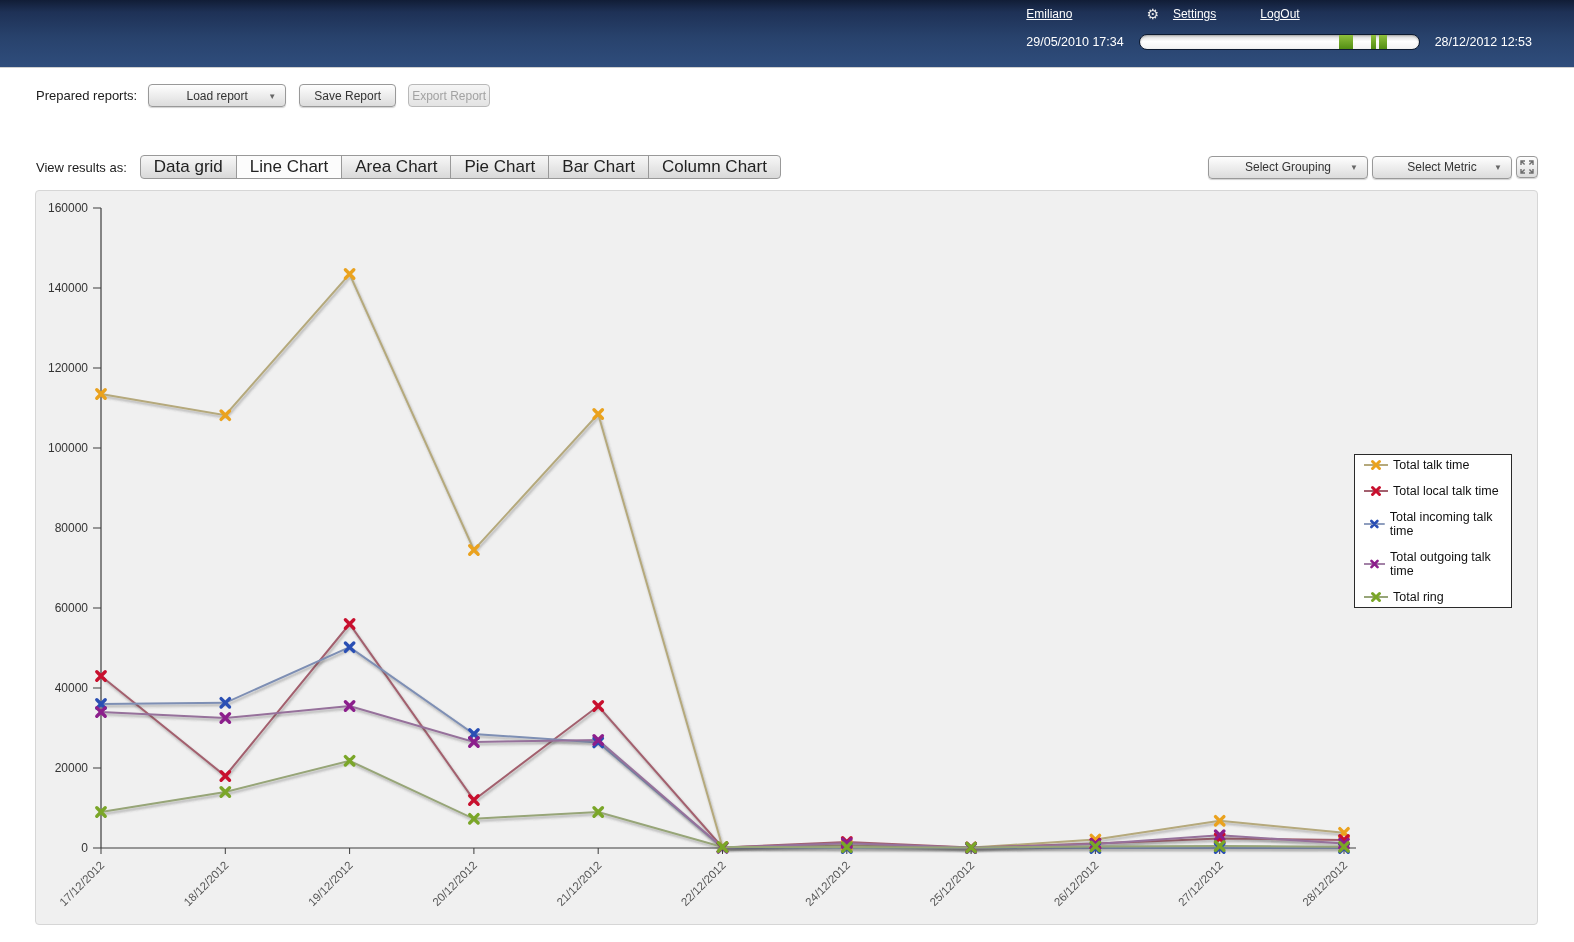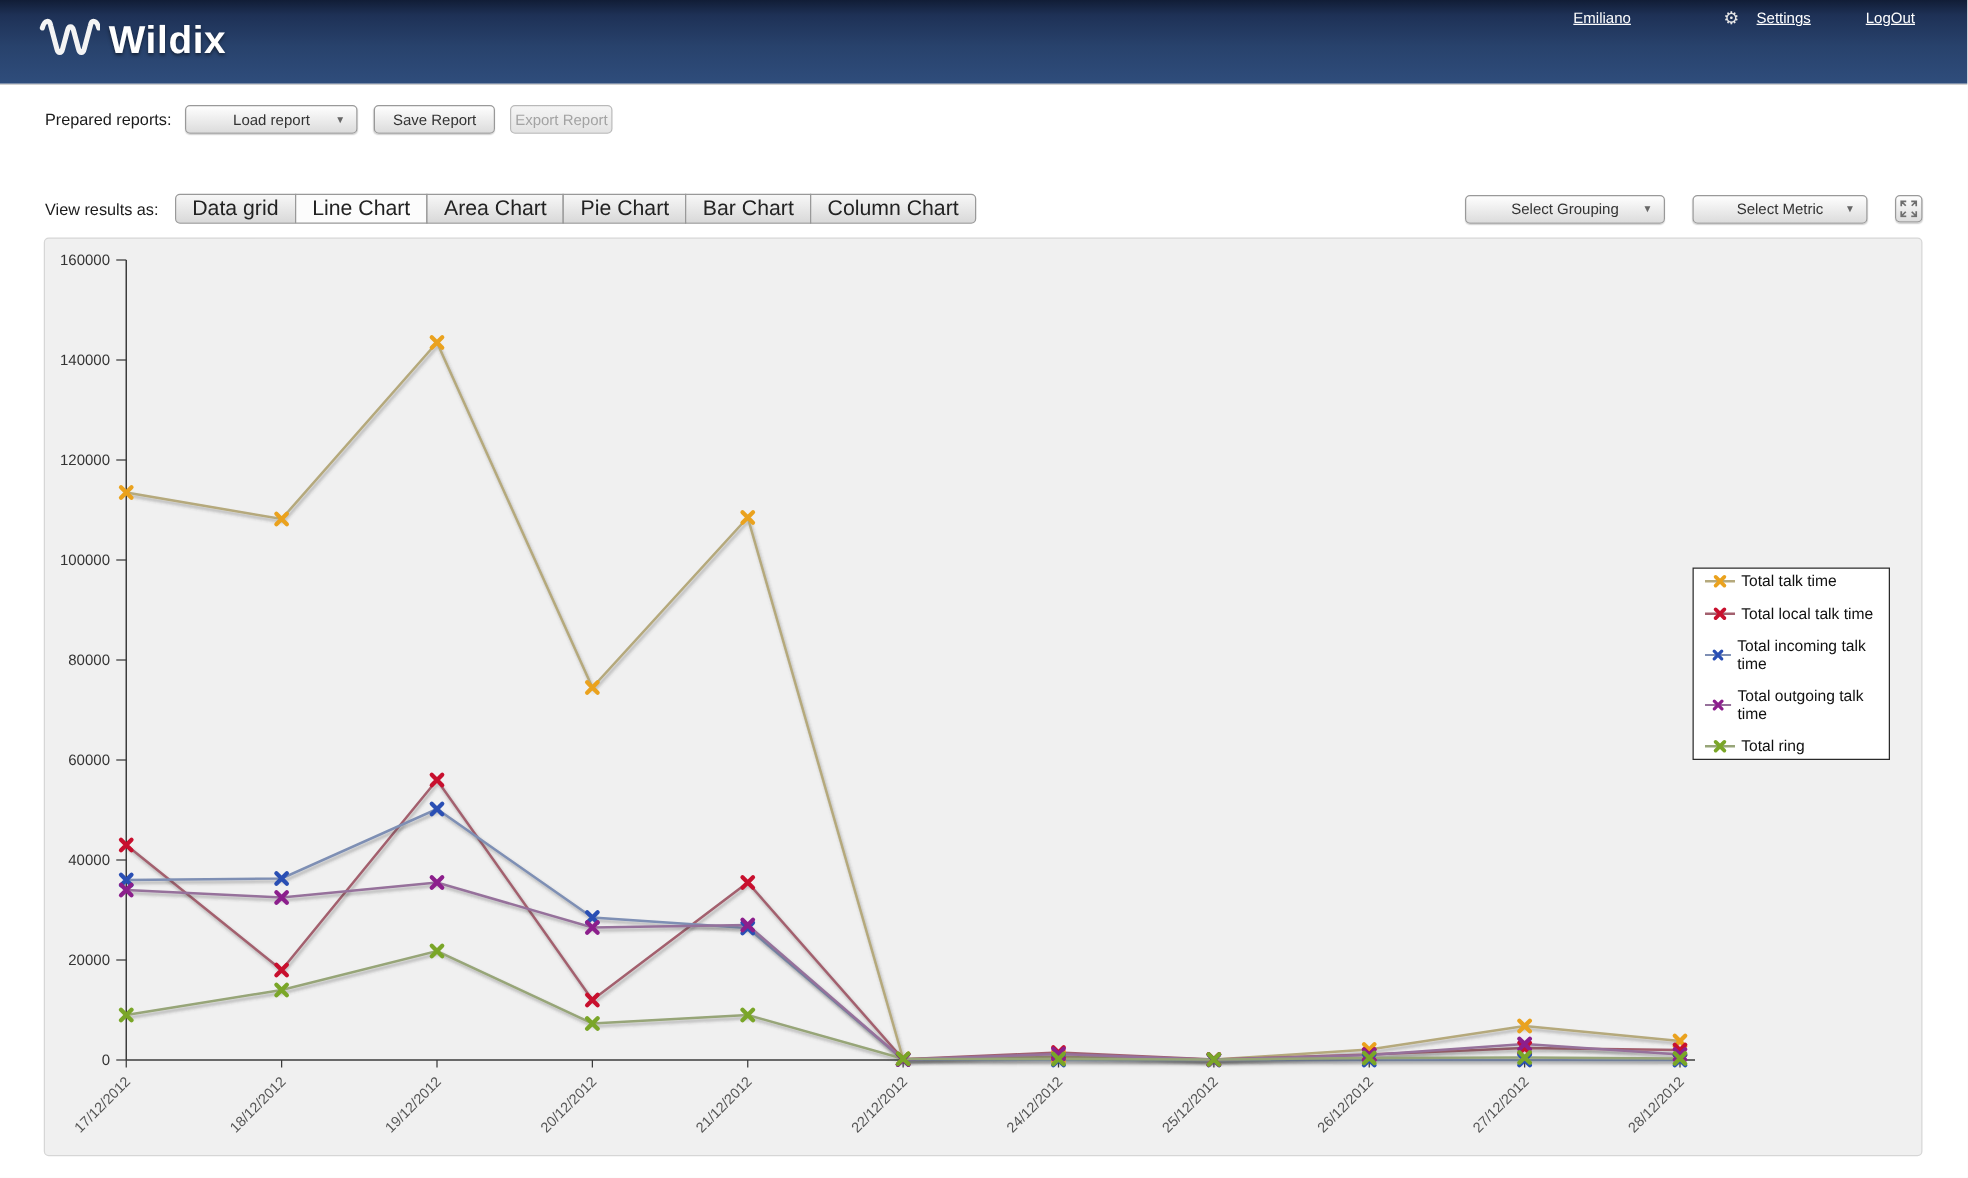--- a/index.html
+++ b/index.html
@@ -58,21 +58,21 @@
   .view-row { position:absolute; top:155px; left:36px; width:1502px; height:24px;
     display:flex; align-items:center; }
   .view-row .lbl { font-size:13px; color:#1c1c1c; margin-right:13px; }
   .tabs { display:flex; }
   .tabs .seg { height:24px; padding:0 13px; font-size:17px; color:#222;
     font-family:"Liberation Sans",sans-serif; border:1px solid #999; margin-left:-1px;
     background:linear-gradient(180deg,#f7f7f7,#d9d9d9); cursor:pointer; }
   .tabs .seg:first-child { border-radius:4px 0 0 4px; margin-left:0; }
   .tabs .seg:last-child { border-radius:0 4px 4px 0; }
   .tabs .seg.active { background:#fcfcfc; }
-  .view-right { margin-left:auto; display:flex; align-items:center; gap:22px; }
+  .view-right { margin-left:auto; display:flex; align-items:center; gap:4px; }
   #select-grouping { width:160px; }
   #select-metric { width:140px; }
   .icon-btn { width:22px; height:22px; padding:0; }
 
   
   .chart-container { position:absolute; top:190px; left:35px; width:1503px; height:735px;
     background:#f0f0f0; border:1px solid #d6d6d6; border-radius:4px; }
   #chart { position:absolute; left:0; top:0; }
   .ylab { font:12px "Liberation Sans",sans-serif; fill:#333; }
   .xlab { font:11.5px "Liberation Sans",sans-serif; fill:#555; }
@@ -80,34 +80,37 @@
     border:1px solid #2a2a2a; padding:3px 9px; display:flex; flex-direction:column;
     gap:12px; font-size:12.5px; color:#111; }
   .legend-item { display:flex; align-items:center; gap:5px; cursor:pointer; }
 </style>
 </head>
 <body>
 
 <div class="page">
 
   <header>
-    <div class="brand">
-      <svg width="50" height="42" viewBox="0 0 52 42">
-        <path d="M4 11 C6 4 10 4 11 9 L16 28 C17 32.5 20 32.5 21 28 L25 13 C26 9 29 9 30 13 L34 28 C35 32.5 38 32.5 39 28 L44 9 C45 4 49 4 51 11" fill="none" stroke="#f4f4f4" stroke-width="4.2" stroke-linecap="round"></path>
-      </svg>
-      <span>Wildix</span>
-    </div>
     <div class="hdr-right">
       <div class="hdr-links">
         <a>Emiliano</a>
         <span class="sp"></span>
         <span class="gear">⚙</span>
         <a>Settings</a>
         <span style="width:16px"></span>
         <a>LogOut</a>
+      </div>
+      <div class="range-row">
+        <span>29/05/2010 17:34</span>
+        <div class="slider">
+          <div class="grn" style="left:199px;width:14px"></div>
+          <div class="grn" style="left:231px;width:5px"></div>
+          <div class="grn" style="left:239px;width:8px"></div>
+        </div>
+        <span>28/12/2012 12:53</span>
       </div>
     </div>
   </header>
 
   <div class="toolbar-row">
     <span class="lbl">Prepared reports:</span>
     <button class="btn dropdown" id="load-report">
       <span>Load report</span>
       <span class="caret">▼</span>
     </button>

